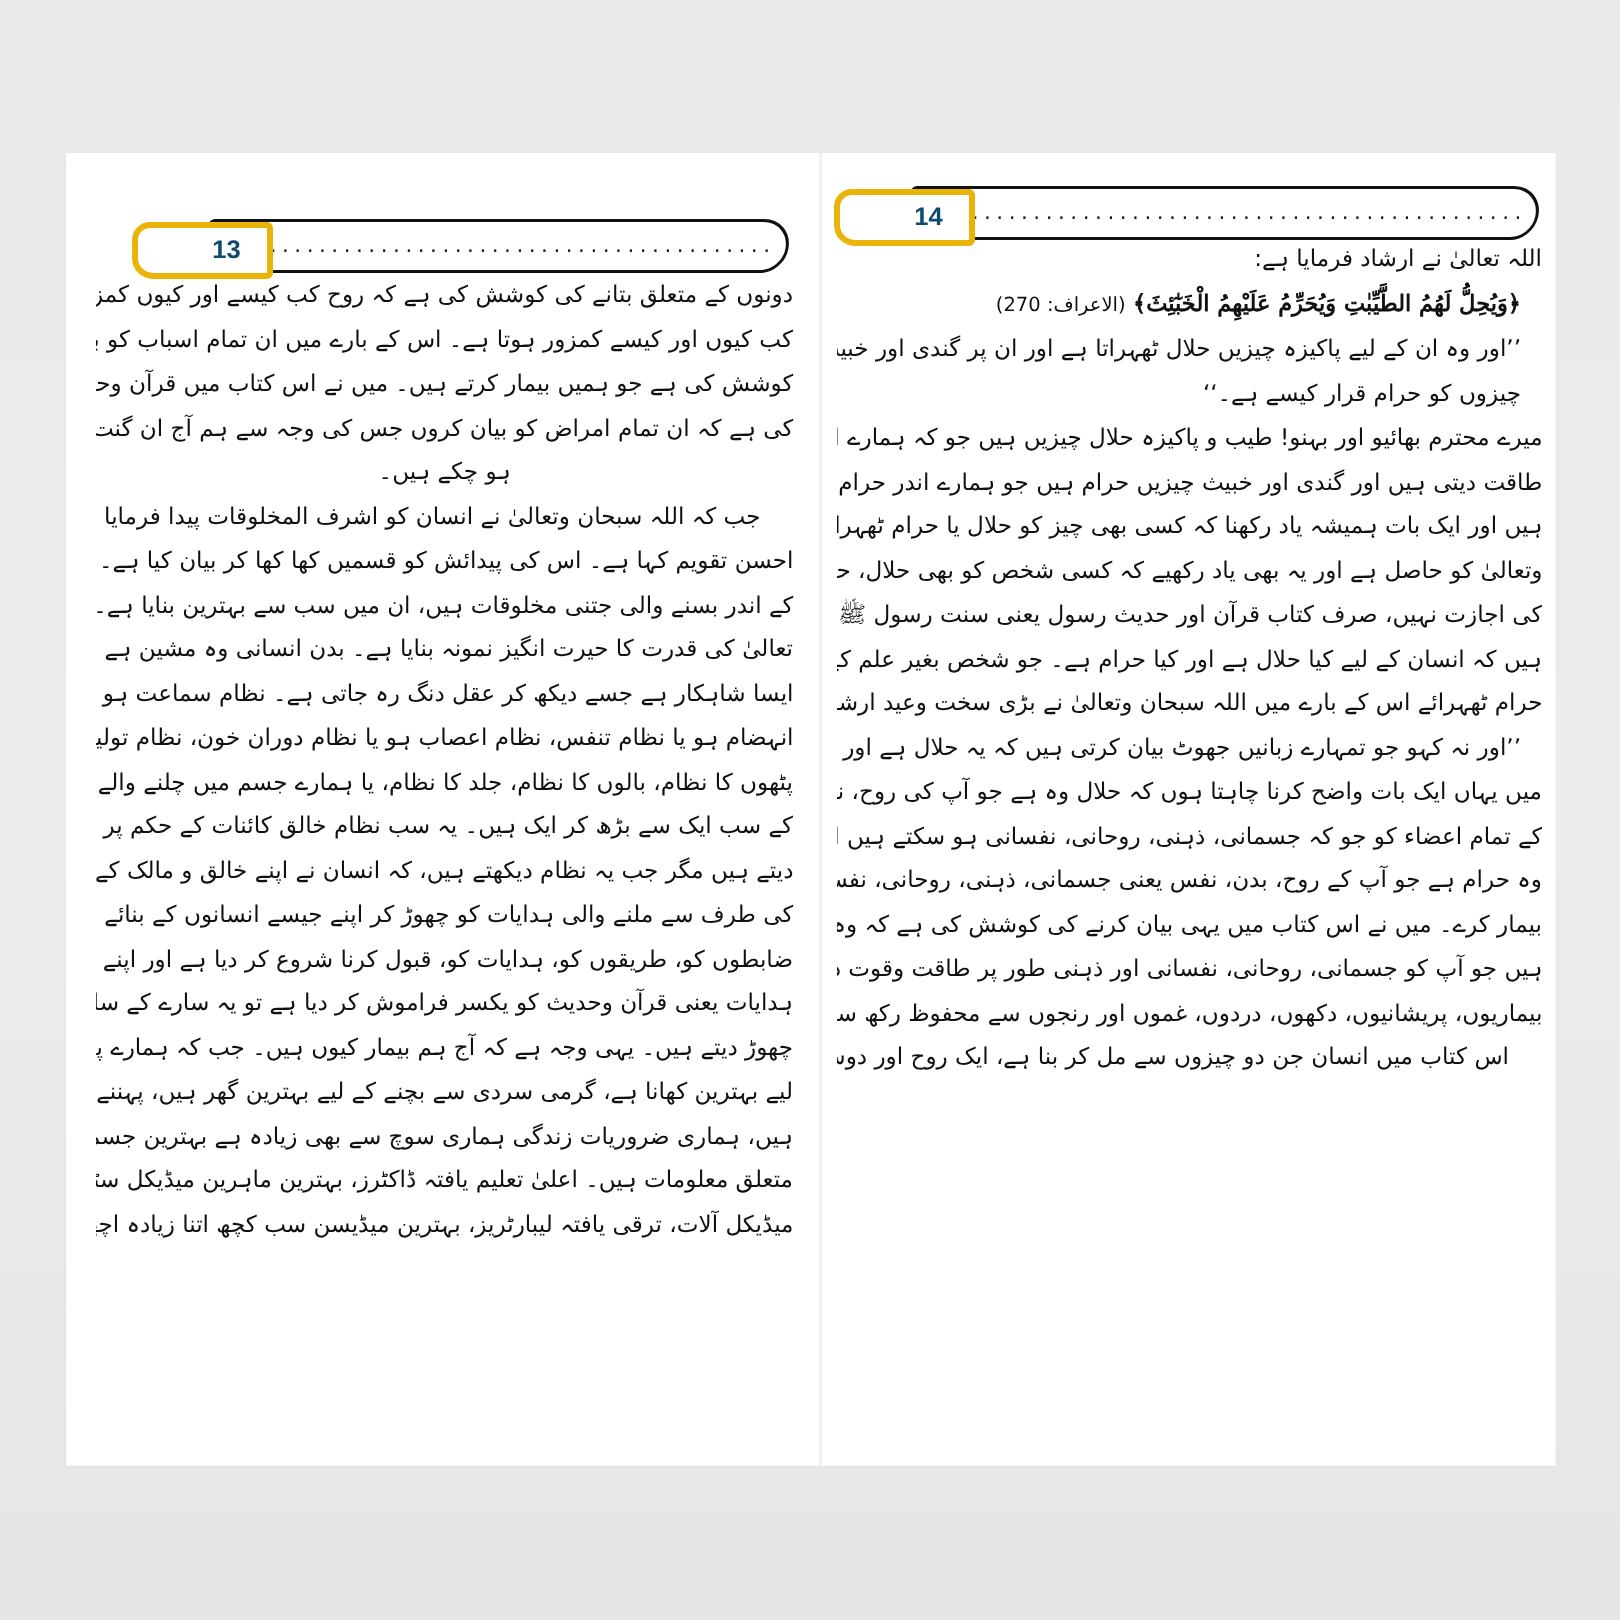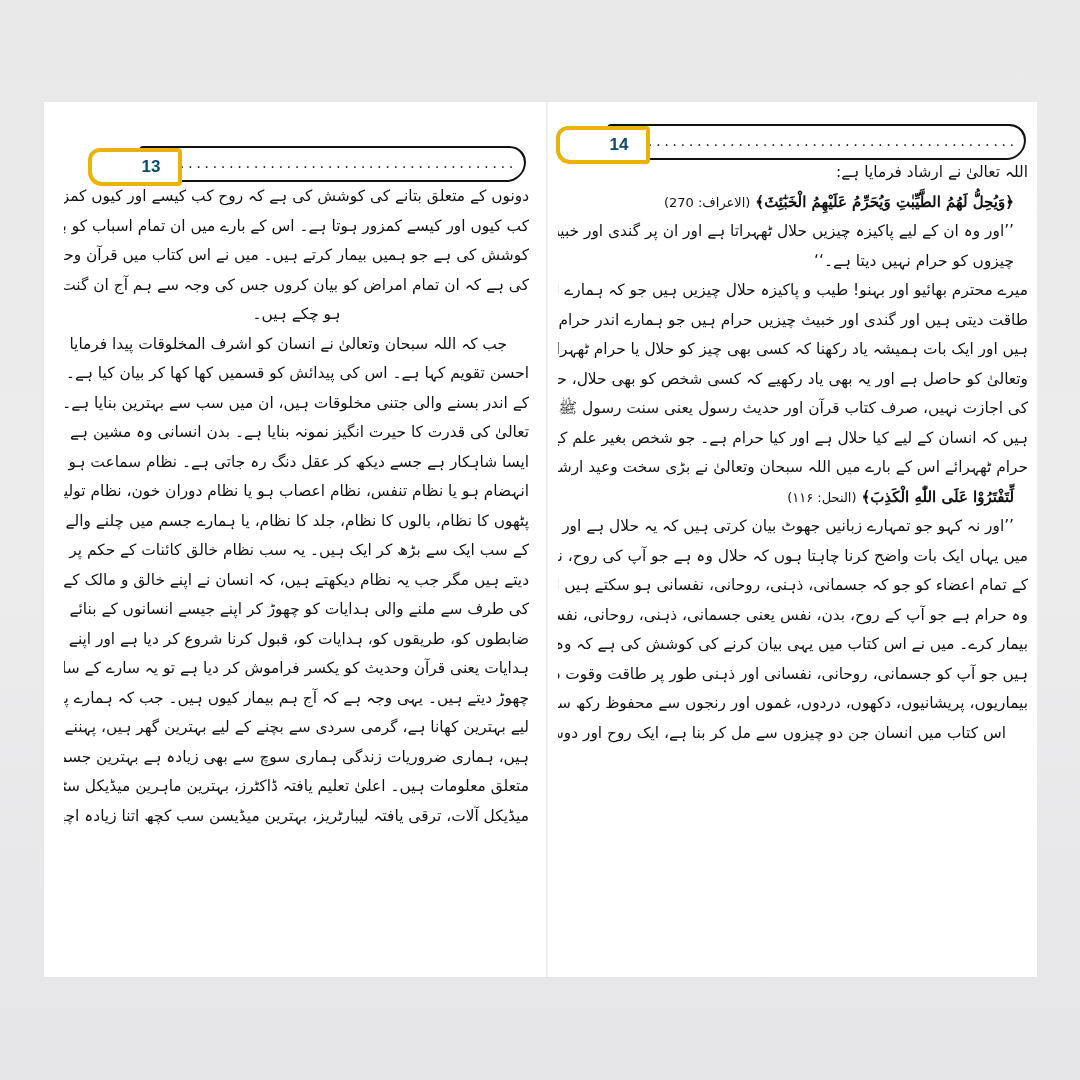--- a/index.html
+++ b/index.html
@@ -119,34 +119,30 @@
     </div>
 
     <div class="text">
       <span class="line last">اللہ تعالیٰ نے ارشاد فرمایا ہے:</span>
 
       <span class="line last quote-line">
         <span class="ayah">﴿وَيُحِلُّ لَهُمُ الطَّيِّبٰتِ وَيُحَرِّمُ عَلَيْهِمُ الْخَبٰٓئِثَ﴾</span>
         <span class="ref">(الاعراف: 270)</span>
       </span>
       <span class="line quote-line">’’اور وہ ان کے لیے پاکیزہ چیزیں حلال ٹھہراتا ہے اور ان پر گندی اور خبیث</span>
-      <span class="line last quote-line">چیزوں کو حرام نہیں دیتا ہے۔‘‘</span>
+      <span class="line last quote-line">چیزوں کو حرام قرار کیسے ہے۔‘‘</span>
 
       <span class="line">میرے محترم بھائیو اور بہنو! طیب و پاکیزہ حلال چیزیں ہیں جو کہ ہمارے اندر حلال کو</span>
       <span class="line">طاقت دیتی ہیں اور گندی اور خبیث چیزیں حرام ہیں جو ہمارے اندر حرام کو طاقت وقوت دیتی</span>
       <span class="line">ہیں اور ایک بات ہمیشہ یاد رکھنا کہ کسی بھی چیز کو حلال یا حرام ٹھہرانے کا حق صرف اللہ تبارک</span>
       <span class="line">وتعالیٰ کو حاصل ہے اور یہ بھی یاد رکھیے کہ کسی شخص کو بھی حلال، حرام کے بارے میں کلام کرنے</span>
       <span class="line">کی اجازت نہیں، صرف کتاب قرآن اور حدیث رسول یعنی سنت رسول ﷺ ہی فیصلہ کر سکتے</span>
       <span class="line">ہیں کہ انسان کے لیے کیا حلال ہے اور کیا حرام ہے۔ جو شخص بغیر علم کے چیزوں کو حلال یا</span>
       <span class="line last">حرام ٹھہرائے اس کے بارے میں اللہ سبحان وتعالیٰ نے بڑی سخت وعید ارشاد فرمائی ہے:</span>
 
-      <span class="line last quote-line">
-        <span class="ayah">لِّتَفْتَرُوْا عَلَى اللّٰهِ الْكَذِبَ﴾</span>
-        <span class="ref">(النحل: ۱۱۶)</span>
-      </span>
       <span class="line quote-line">’’اور نہ کہو جو تمہارے زبانیں جھوٹ بیان کرتی ہیں کہ یہ حلال ہے اور یہ حرام</span>
 
       <span class="line">میں یہاں ایک بات واضح کرنا چاہتا ہوں کہ حلال وہ ہے جو آپ کی روح، نفس، بدن</span>
       <span class="line">کے تمام اعضاء کو جو کہ جسمانی، ذہنی، روحانی، نفسانی ہو سکتے ہیں ان کو طاقت وقوت دے اور</span>
       <span class="line">وہ حرام ہے جو آپ کے روح، بدن، نفس یعنی جسمانی، ذہنی، روحانی، نفسانی بدن کو کمزور لاچار</span>
       <span class="line">بیمار کرے۔ میں نے اس کتاب میں یہی بیان کرنے کی کوشش کی ہے کہ وہ کون کون سی چیزیں</span>
       <span class="line">ہیں جو آپ کو جسمانی، روحانی، نفسانی اور ذہنی طور پر طاقت وقوت دے کر آپ کو ہر طرح کی</span>
       <span class="line last center">بیماریوں، پریشانیوں، دکھوں، دردوں، غموں اور رنجوں سے محفوظ رکھ سکتی ہیں۔</span>
 
       <span class="line indent">اس کتاب میں انسان جن دو چیزوں سے مل کر بنا ہے، ایک روح اور دوسرا جسم ان</span>

